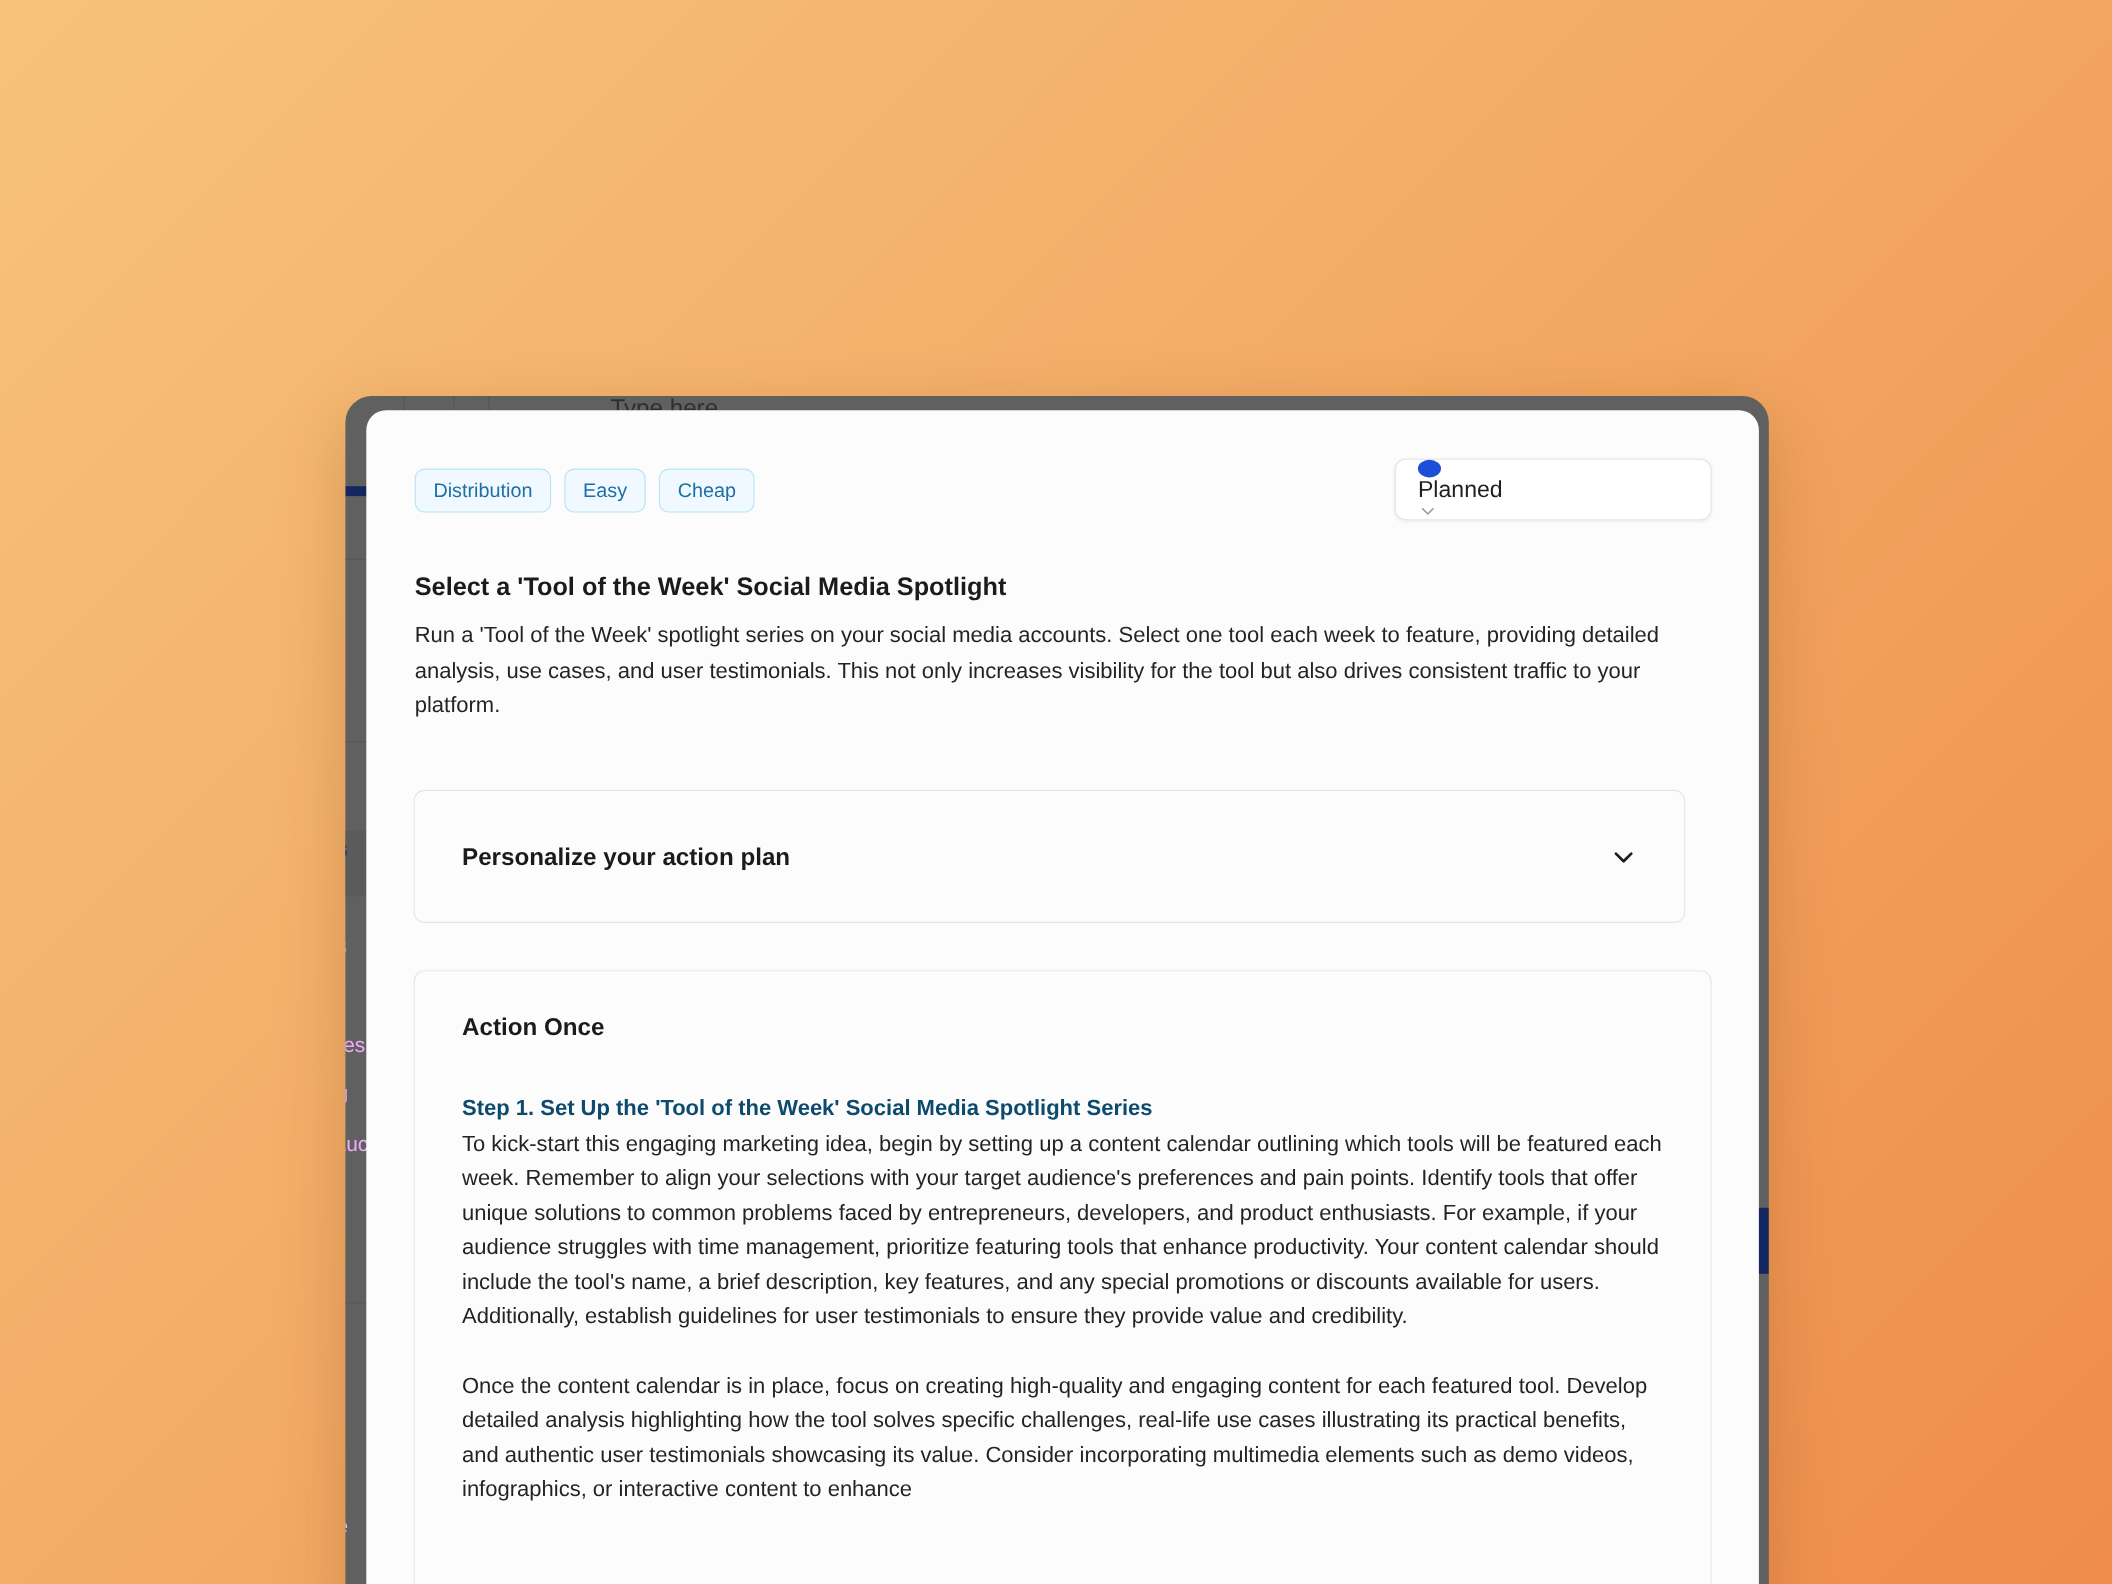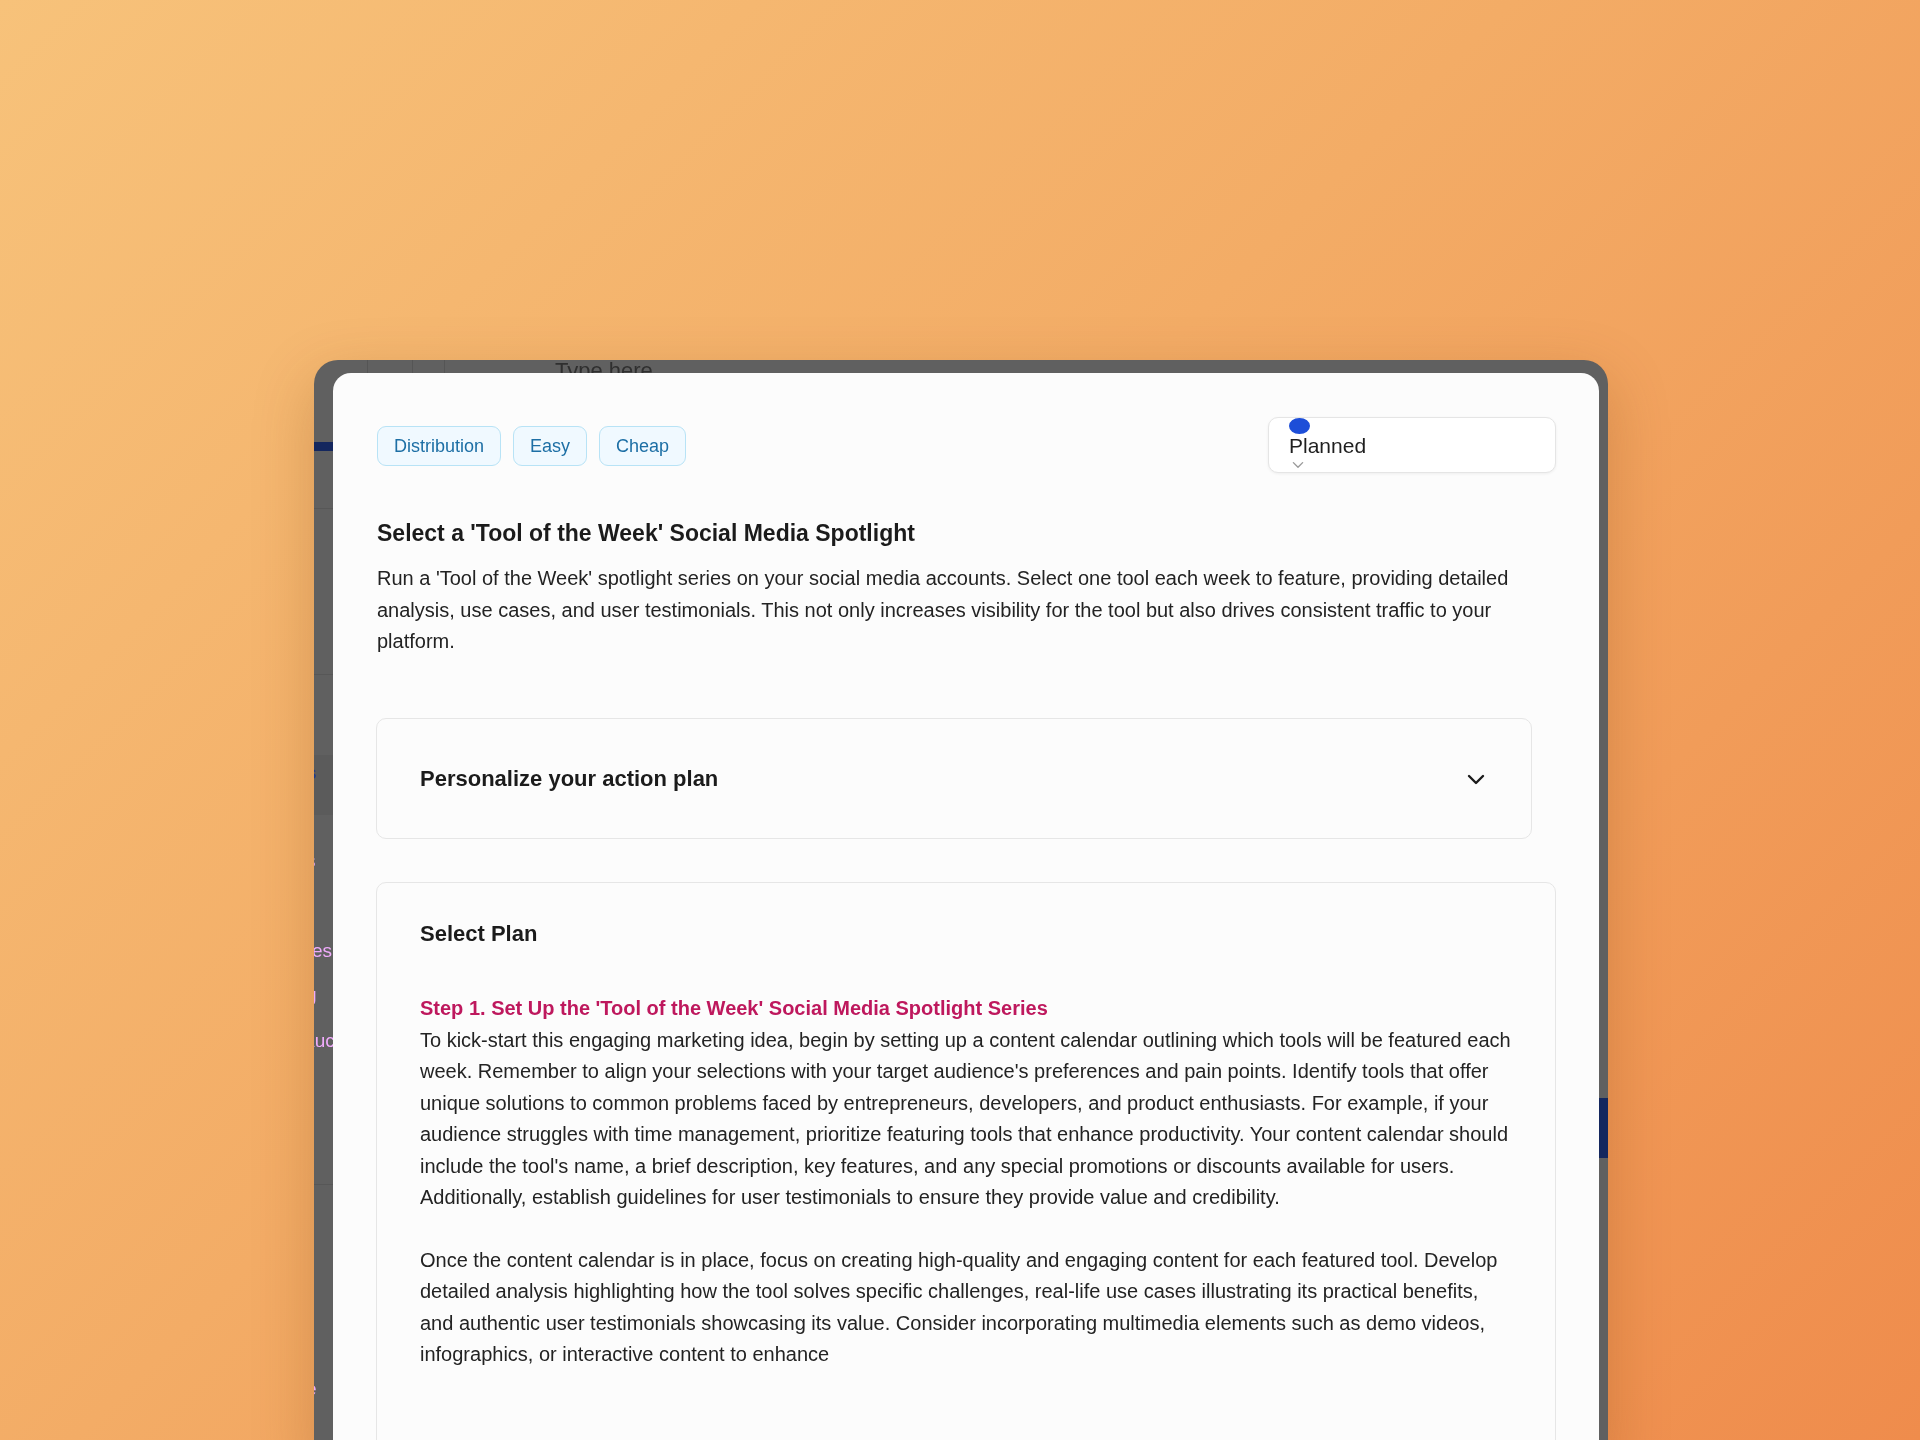--- a/index.html
+++ b/index.html
@@ -63,21 +63,21 @@
   .accordion-title { font-size: 22px; font-weight: bold; color: #1b1b1b; flex: 1; }
   .accordion-chevron { width: 24px; height: 24px; }
 
   .plan {
     position: absolute; left: 43px; top: 509px; width: 1180px; height: 700px;
     border: 1px solid #e6e6e6; border-radius: 10px 10px 0 0; background: #fcfcfc;
     padding: 38px 43px 0 43px;
   }
   .plan-title { font-size: 22px; font-weight: bold; color: #1b1b1b; margin-bottom: 46px; }
   .step { margin-bottom: 31px; }
-  .step-title { font-size: 20px; font-weight: bold; color: #be185d; line-height: 31.5px; }
+  .step-title { font-size: 20px; font-weight: bold; color: #0c4a6e; line-height: 31.5px; }
   .step-body { font-size: 20px; line-height: 31.5px; color: #232323; }
 </style>
 </head>
 <body>
 
 <div class="frame">
   <span class="bg-peek-col" style="left:53px"></span>
   <span class="bg-peek-col" style="left:98px"></span>
   <span class="bg-peek-col" style="left:130px"></span>
   <span class="bg-peek-text bg-peek-top">Type here</span>
@@ -114,21 +114,21 @@
   <div class="desc">Run a 'Tool of the Week' spotlight series on your social media accounts. Select one tool each week to feature, providing detailed analysis, use cases, and user testimonials. This not only increases visibility for the tool but also drives consistent traffic to your platform.</div>
 
   <div class="accordion">
     <span class="accordion-title">Personalize your action plan</span>
     <svg class="accordion-chevron" viewBox="0 0 24 24">
       <path d="M5 9 L12 16 L19 9" fill="none" stroke="#1b1b1b" stroke-width="2.4" stroke-linecap="round" stroke-linejoin="round"></path>
     </svg>
   </div>
 
   <div class="plan">
-    <div class="plan-title">Select Plan</div>
+    <div class="plan-title">Action Once</div>
     <div class="step">
       <div class="step-title">Step 1. Set Up the 'Tool of the Week' Social Media Spotlight Series</div>
       <div class="step-body">To kick-start this engaging marketing idea, begin by setting up a content calendar outlining which tools will be featured each week. Remember to align your selections with your target audience's preferences and pain points. Identify tools that offer unique solutions to common problems faced by entrepreneurs, developers, and product enthusiasts. For example, if your audience struggles with time management, prioritize featuring tools that enhance productivity. Your content calendar should include the tool's name, a brief description, key features, and any special promotions or discounts available for users. Additionally, establish guidelines for user testimonials to ensure they provide value and credibility.</div>
     </div>
     <div class="step">
       <div class="step-body">Once the content calendar is in place, focus on creating high-quality and engaging content for each featured tool. Develop detailed analysis highlighting how the tool solves specific challenges, real-life use cases illustrating its practical benefits, and authentic user testimonials showcasing its value. Consider incorporating multimedia elements such as demo videos, infographics, or interactive content to enhance</div>
     </div>
   </div>
 </div>
 

